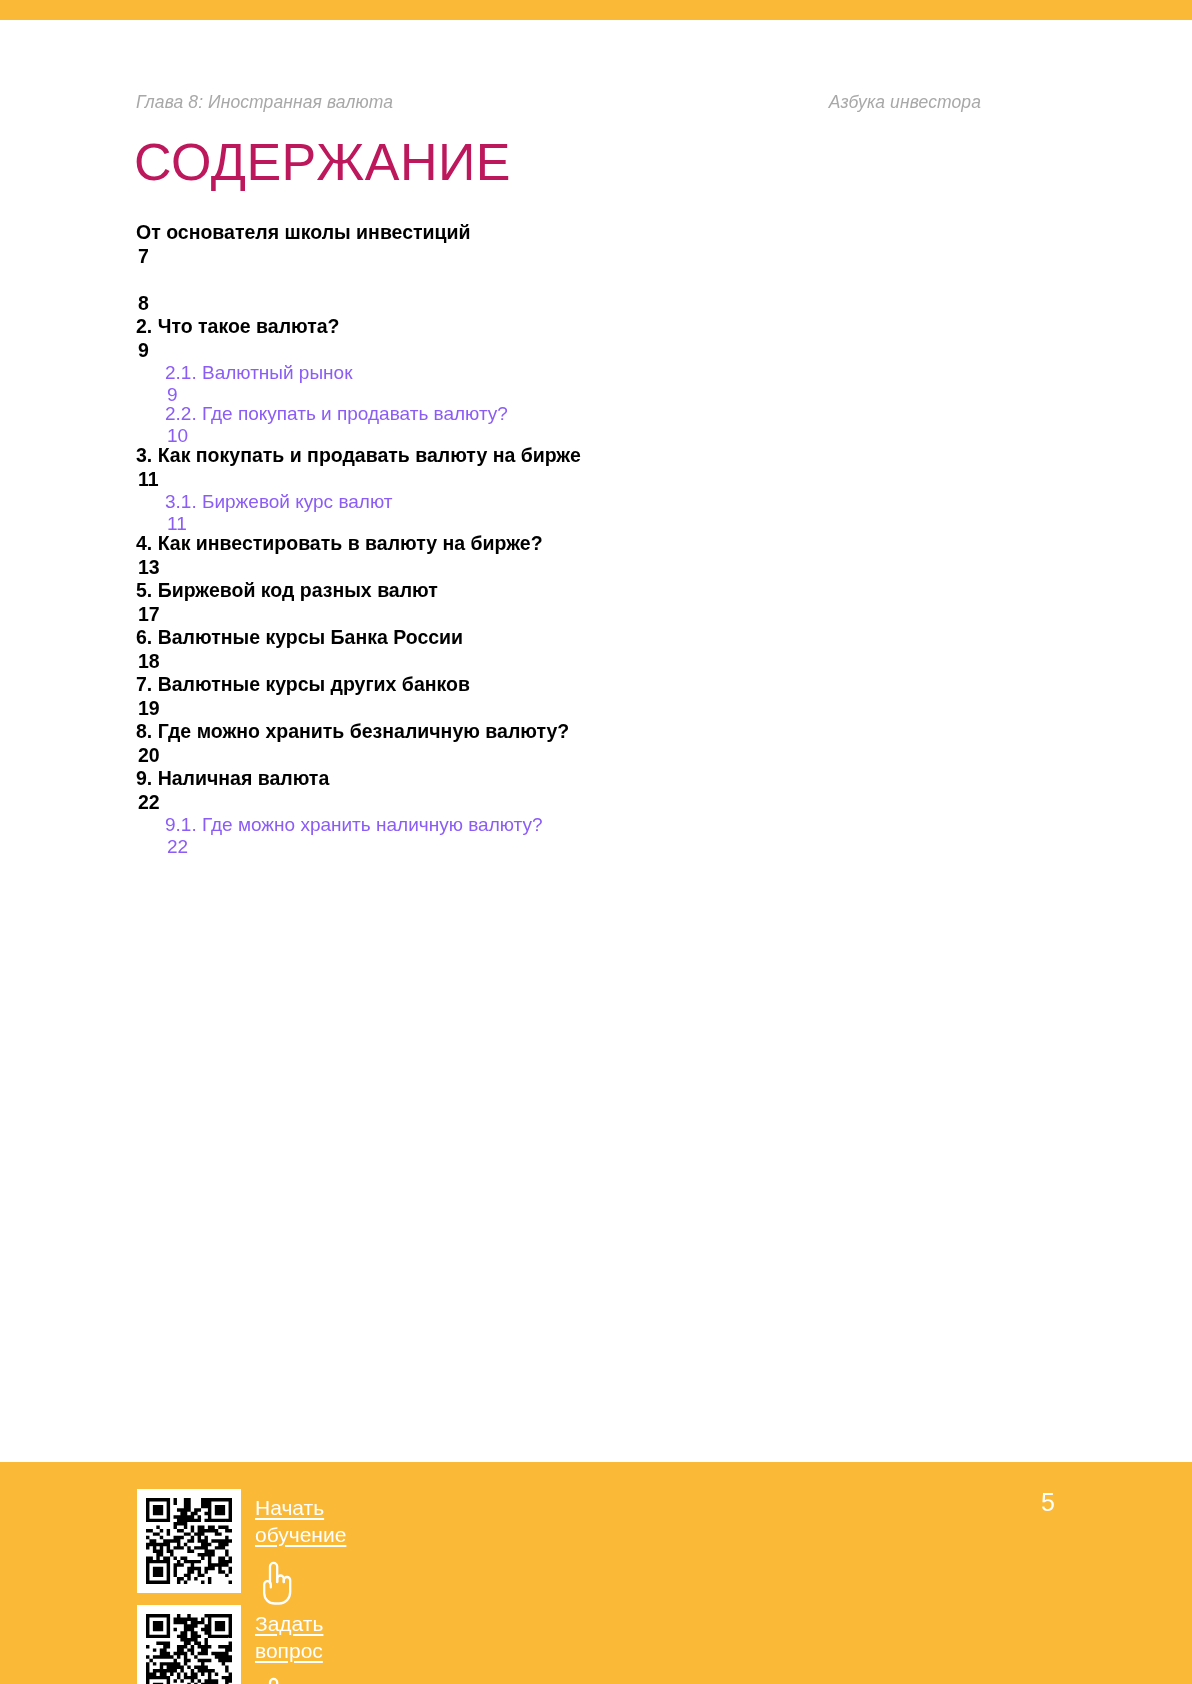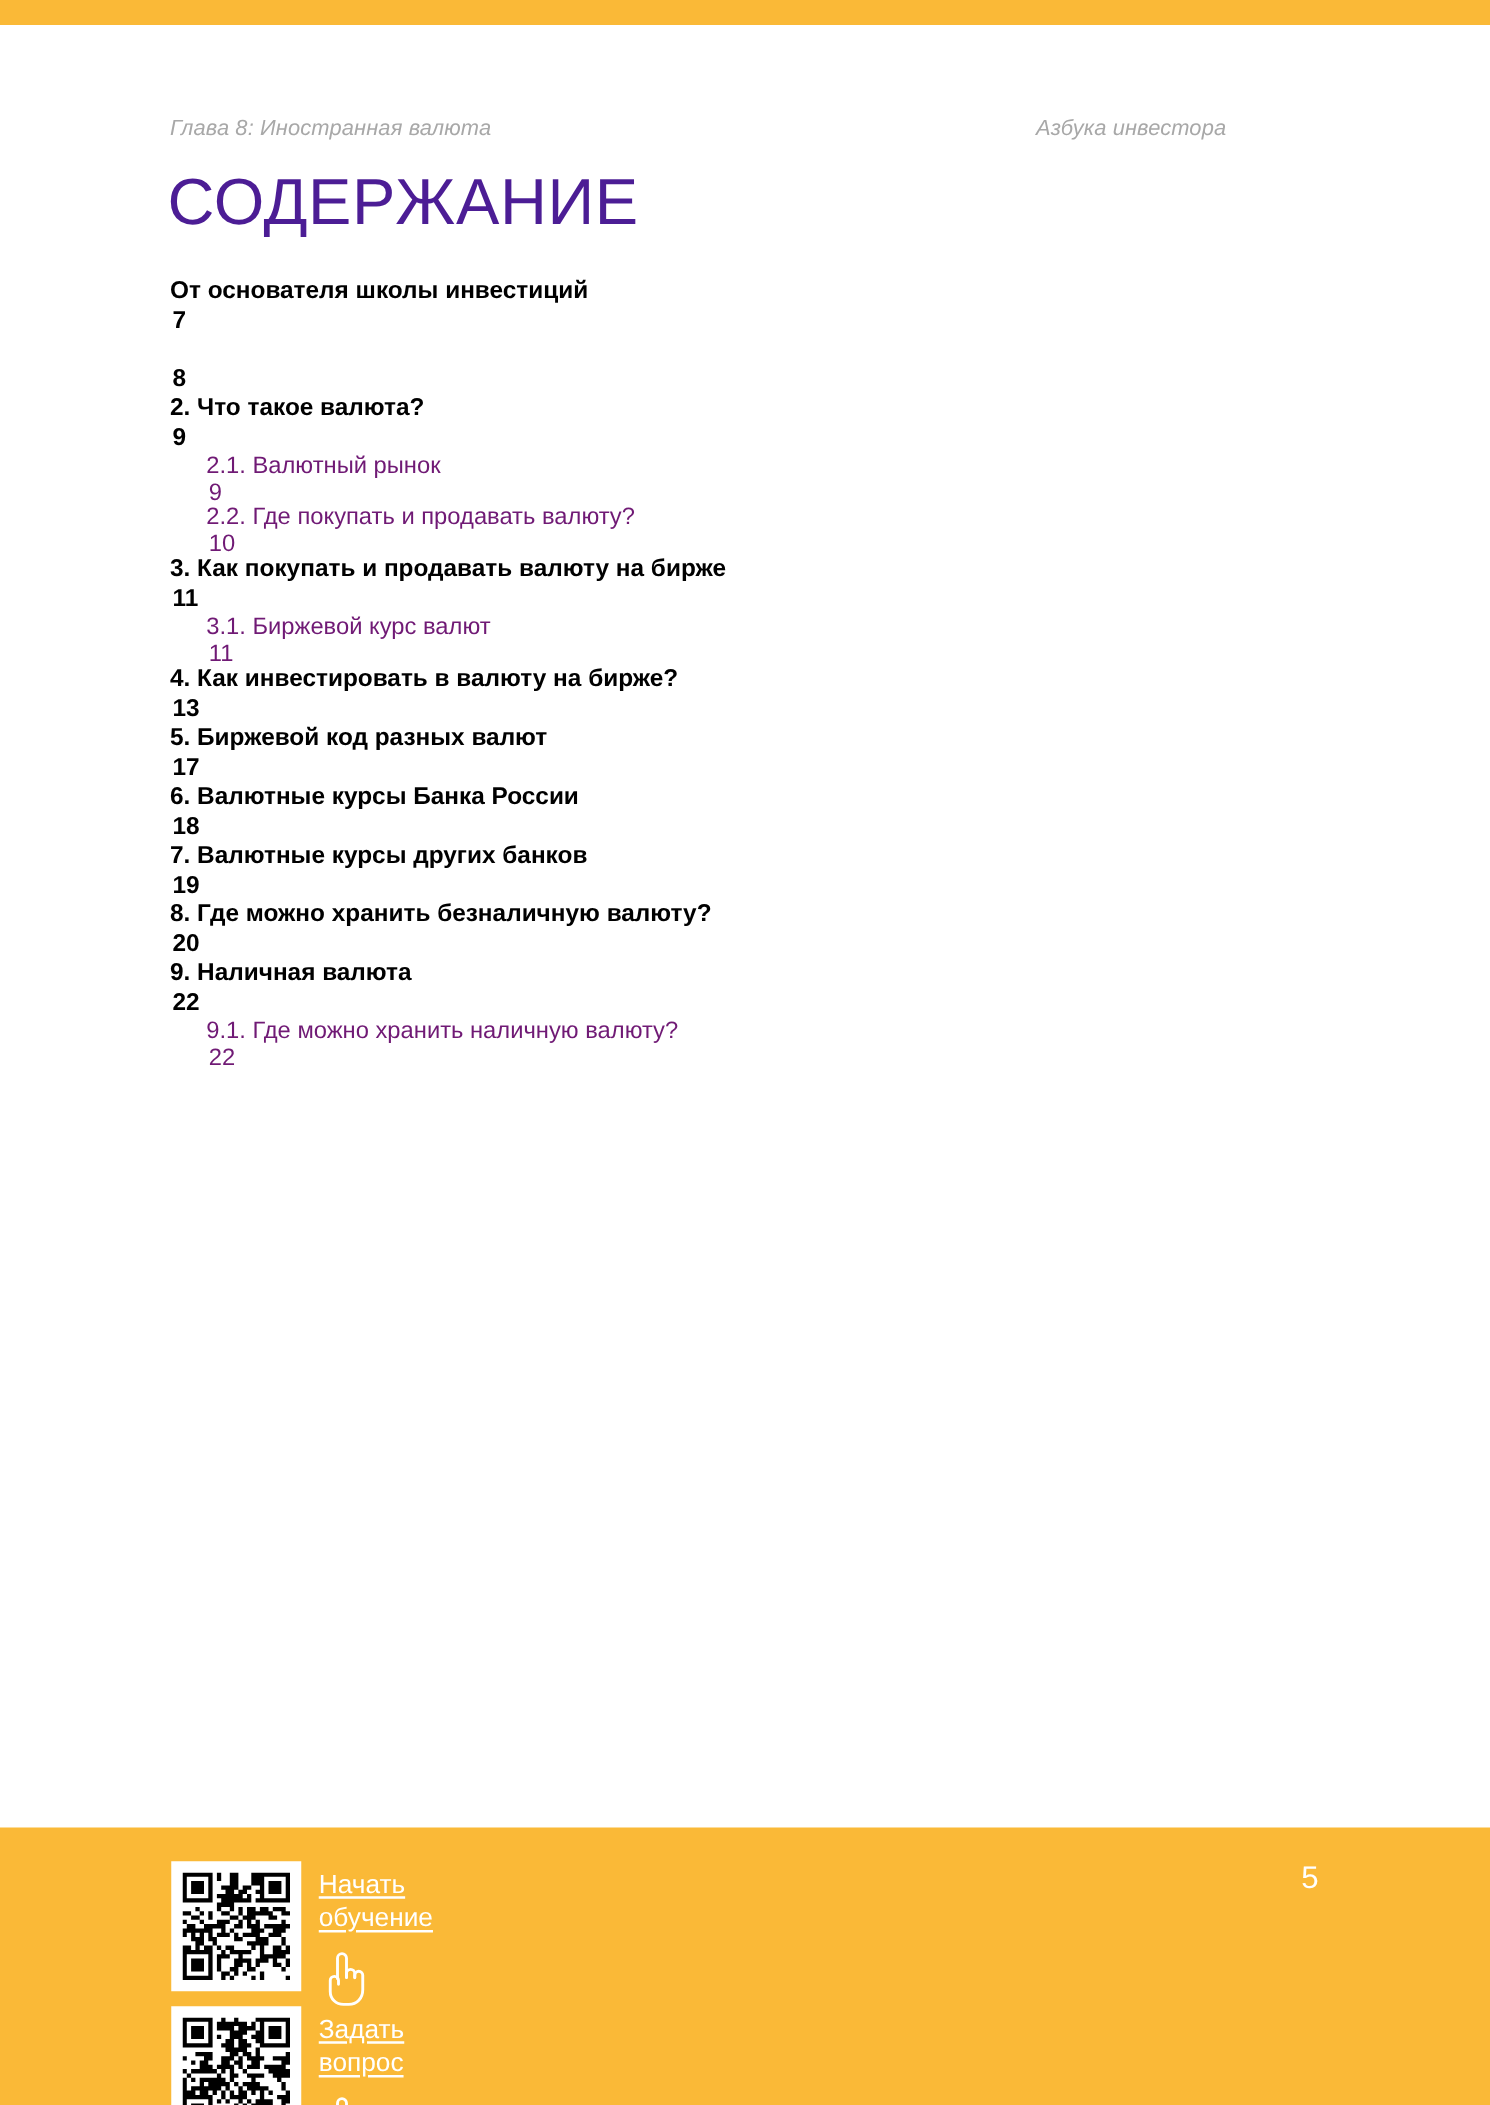--- a/index.html
+++ b/index.html
@@ -41,21 +41,21 @@
   }
 
   
   .page-title {
     position: absolute;
     top: 134px;
     left: 134px;
     font-size: 52px;
     font-weight: 400;
     letter-spacing: 0.5px;
-    color: #4c1d95;
+    color: #be185d;
     line-height: 1.1;
   }
 
   
   .toc {
     position: absolute;
     top: 221px;
     left: 136px;
     width: 846px;
   }
@@ -72,21 +72,21 @@
     height: 47px;
     font-weight: bold;
     font-size: 19.5px;
     color: #000;
   }
 
   .toc-row.level-2 {
     height: 41px;
     font-weight: normal;
     font-size: 19px;
-    color: #701a75;
+    color: #8b5cf6;
     padding-left: 29px;
   }
 
   .toc-label {
     flex: 0 0 auto;
   }
 
   .toc-leader {
     flex: 1 1 auto;
     overflow: hidden;

